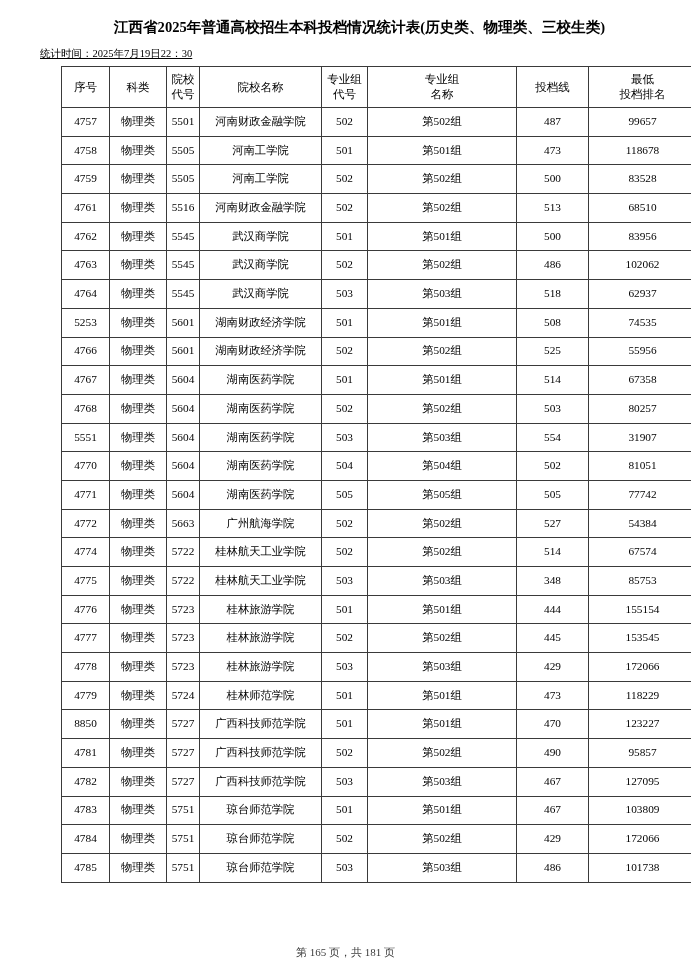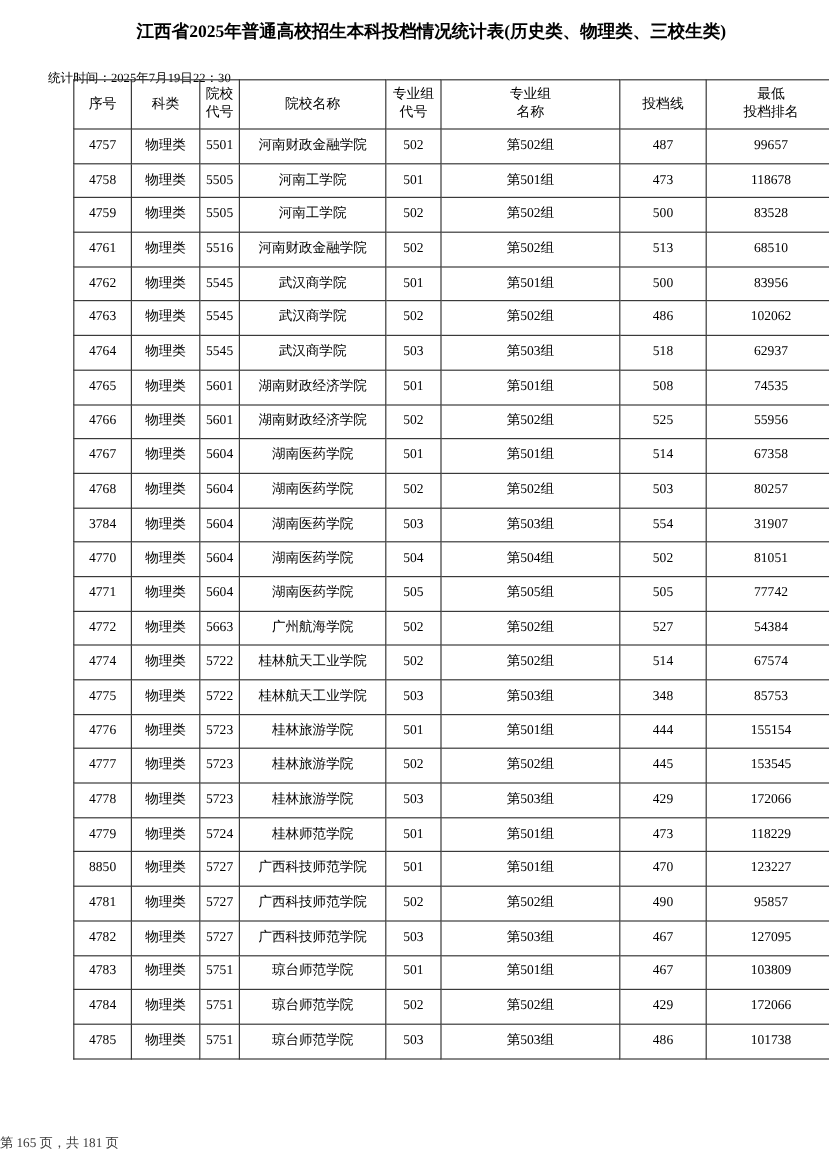--- a/index.html
+++ b/index.html
@@ -34,27 +34,28 @@
     font-size: 14.6px;
     font-weight: bold;
     letter-spacing: 0px;
     white-space: nowrap;
     line-height: 20px;
   }
 
   
   .stat-time {
     position: absolute;
-    top: 58px;
+    top: 46px;
     left: 40px;
     font-size: 10.5px;
     font-weight: normal;
     line-height: 16px;
     white-space: nowrap;
     color: #000;
+    text-decoration: underline;
   }
 
   
   .table-wrap {
     position: absolute;
     top: 66px;
     left: 28px;
     width: 635px;
   }
   table.stats {
@@ -108,21 +109,21 @@
     display: block;
     line-height: 1.28;
   }
 
   
   .page-footer {
     position: absolute;
     top: 945px;
     left: 0;
     width: 691px;
-    text-align: left;
+    text-align: center;
     font-size: 11px;
     color: #3c3c3c;
     white-space: nowrap;
   }
 </style>
 </head>
 <body>
 
 <div class="page">
 
@@ -231,21 +232,21 @@
             <td>4764</td>
             <td>物理类</td>
             <td class="cell-code">5545</td>
             <td class="cell-school">武汉商学院</td>
             <td>503</td>
             <td class="cell-groupname">第503组</td>
             <td>518</td>
             <td>62937</td>
           </tr>
           <tr>
-            <td>4765</td>
+            <td>5253</td>
             <td>物理类</td>
             <td class="cell-code">5601</td>
             <td class="cell-school">湖南财政经济学院</td>
             <td>501</td>
             <td class="cell-groupname">第501组</td>
             <td>508</td>
             <td>74535</td>
           </tr>
           <tr>
             <td>4766</td>
@@ -271,21 +272,21 @@
             <td>4768</td>
             <td>物理类</td>
             <td class="cell-code">5604</td>
             <td class="cell-school">湖南医药学院</td>
             <td>502</td>
             <td class="cell-groupname">第502组</td>
             <td>503</td>
             <td>80257</td>
           </tr>
           <tr>
-            <td>3784</td>
+            <td>5551</td>
             <td>物理类</td>
             <td class="cell-code">5604</td>
             <td class="cell-school">湖南医药学院</td>
             <td>503</td>
             <td class="cell-groupname">第503组</td>
             <td>554</td>
             <td>31907</td>
           </tr>
           <tr>
             <td>4770</td>

